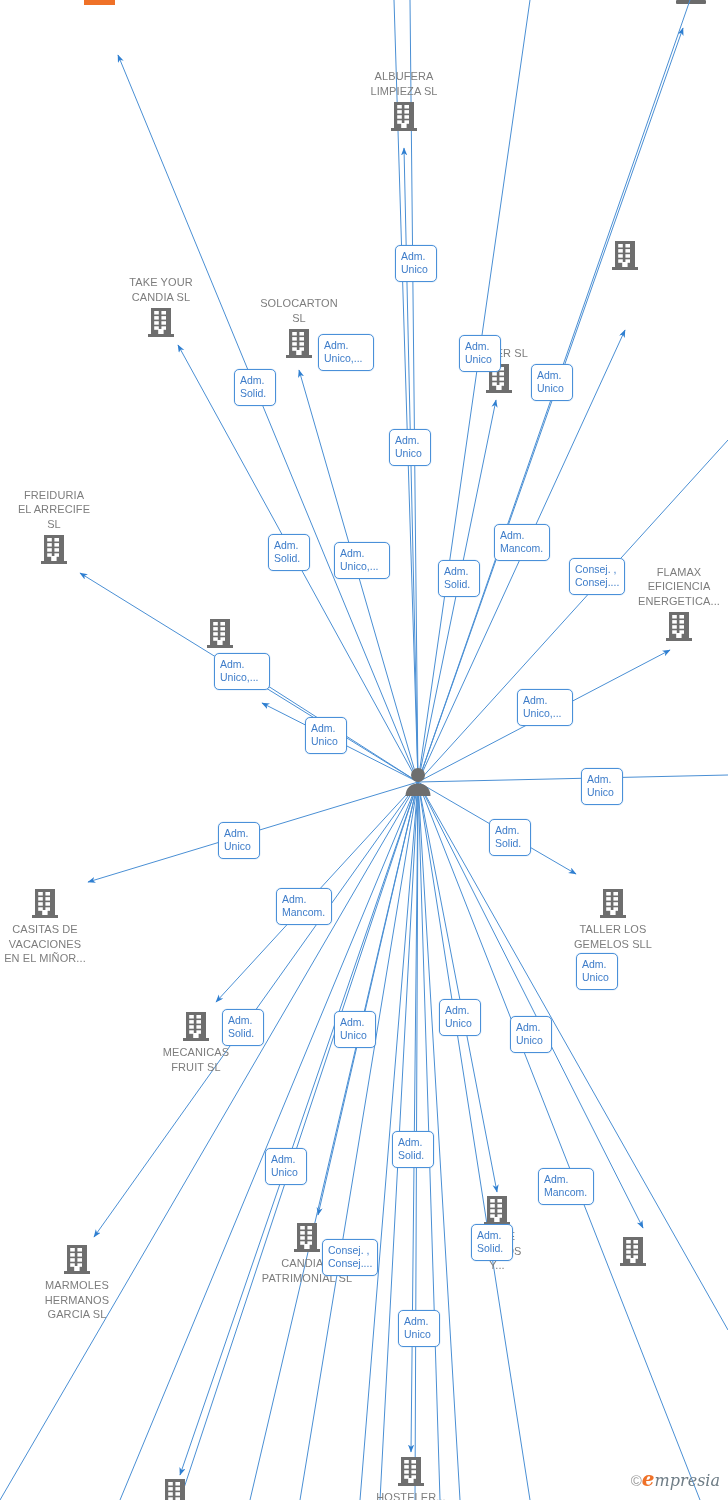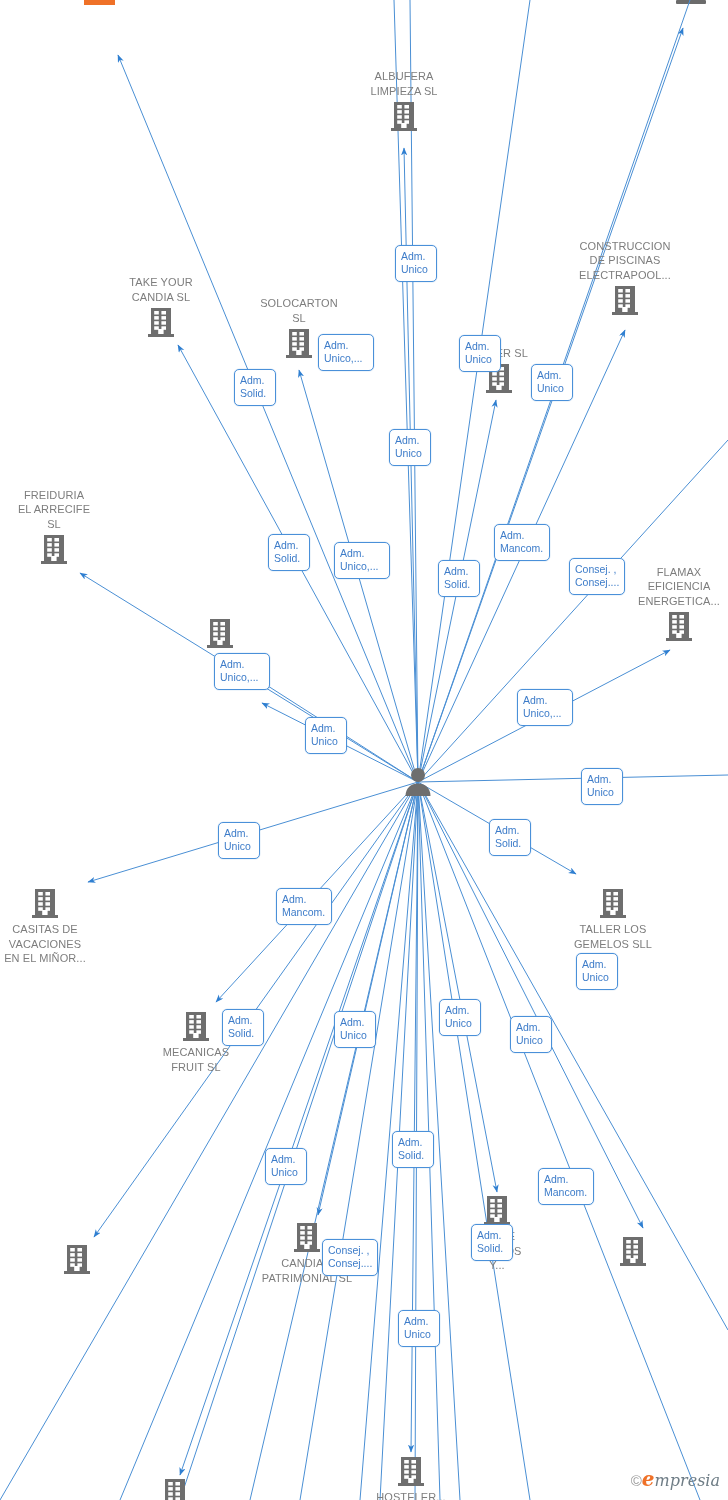--- a/index.html
+++ b/index.html
@@ -201,23 +201,20 @@
             <rect x="8.2" y="10.1" width="4.6" height="3.5" fill="#ffffff"></rect>
             <rect x="15.399999999999999" y="10.1" width="4.6" height="3.5" fill="#ffffff"></rect>
             <rect x="8.2" y="15.2" width="4.6" height="3.5" fill="#ffffff"></rect>
             <rect x="15.399999999999999" y="15.2" width="4.6" height="3.5" fill="#ffffff"></rect>
             <rect x="8.2" y="20.299999999999997" width="4.6" height="3.5" fill="#ffffff"></rect>
             <rect x="15.399999999999999" y="20.299999999999997" width="4.6" height="3.5" fill="#ffffff"></rect>
             <rect x="12.2" y="23" width="5.4" height="5" fill="#ffffff"></rect>
           </svg></span>
       </div>
       <div class="node above" style="top: 238.5px; left: 625px;">
-        <span class="caption">CONSTRUCCION
-DE PISCINAS
-ELECTRAPOOL...</span>
         <span class="glyph"><svg width="30" height="32" viewBox="0 0 30 32">
             <rect x="5" y="2" width="20" height="26" fill="#6e6e6e"></rect>
             <rect x="2" y="28" width="26" height="3" fill="#6e6e6e"></rect>
             <rect x="8.2" y="5" width="4.6" height="3.5" fill="#ffffff"></rect>
             <rect x="15.399999999999999" y="5" width="4.6" height="3.5" fill="#ffffff"></rect>
             <rect x="8.2" y="10.1" width="4.6" height="3.5" fill="#ffffff"></rect>
             <rect x="15.399999999999999" y="10.1" width="4.6" height="3.5" fill="#ffffff"></rect>
             <rect x="8.2" y="15.2" width="4.6" height="3.5" fill="#ffffff"></rect>
             <rect x="15.399999999999999" y="15.2" width="4.6" height="3.5" fill="#ffffff"></rect>
             <rect x="8.2" y="20.299999999999997" width="4.6" height="3.5" fill="#ffffff"></rect>
@@ -351,20 +348,23 @@
             <rect x="8.2" y="5" width="4.6" height="3.5" fill="#ffffff"></rect>
             <rect x="15.399999999999999" y="5" width="4.6" height="3.5" fill="#ffffff"></rect>
             <rect x="8.2" y="10.1" width="4.6" height="3.5" fill="#ffffff"></rect>
             <rect x="15.399999999999999" y="10.1" width="4.6" height="3.5" fill="#ffffff"></rect>
             <rect x="8.2" y="15.2" width="4.6" height="3.5" fill="#ffffff"></rect>
             <rect x="15.399999999999999" y="15.2" width="4.6" height="3.5" fill="#ffffff"></rect>
             <rect x="8.2" y="20.299999999999997" width="4.6" height="3.5" fill="#ffffff"></rect>
             <rect x="15.399999999999999" y="20.299999999999997" width="4.6" height="3.5" fill="#ffffff"></rect>
             <rect x="12.2" y="23" width="5.4" height="5" fill="#ffffff"></rect>
           </svg></span>
+        <span class="caption">MARMOLES
+HERMANOS
+GARCIA  SL</span>
       </div>
       <div class="node below" style="top: 1221px; left: 307px;">
         <span class="glyph"><svg width="30" height="32" viewBox="0 0 30 32">
             <rect x="5" y="2" width="20" height="26" fill="#6e6e6e"></rect>
             <rect x="2" y="28" width="26" height="3" fill="#6e6e6e"></rect>
             <rect x="8.2" y="5" width="4.6" height="3.5" fill="#ffffff"></rect>
             <rect x="15.399999999999999" y="5" width="4.6" height="3.5" fill="#ffffff"></rect>
             <rect x="8.2" y="10.1" width="4.6" height="3.5" fill="#ffffff"></rect>
             <rect x="15.399999999999999" y="10.1" width="4.6" height="3.5" fill="#ffffff"></rect>
             <rect x="8.2" y="15.2" width="4.6" height="3.5" fill="#ffffff"></rect>

